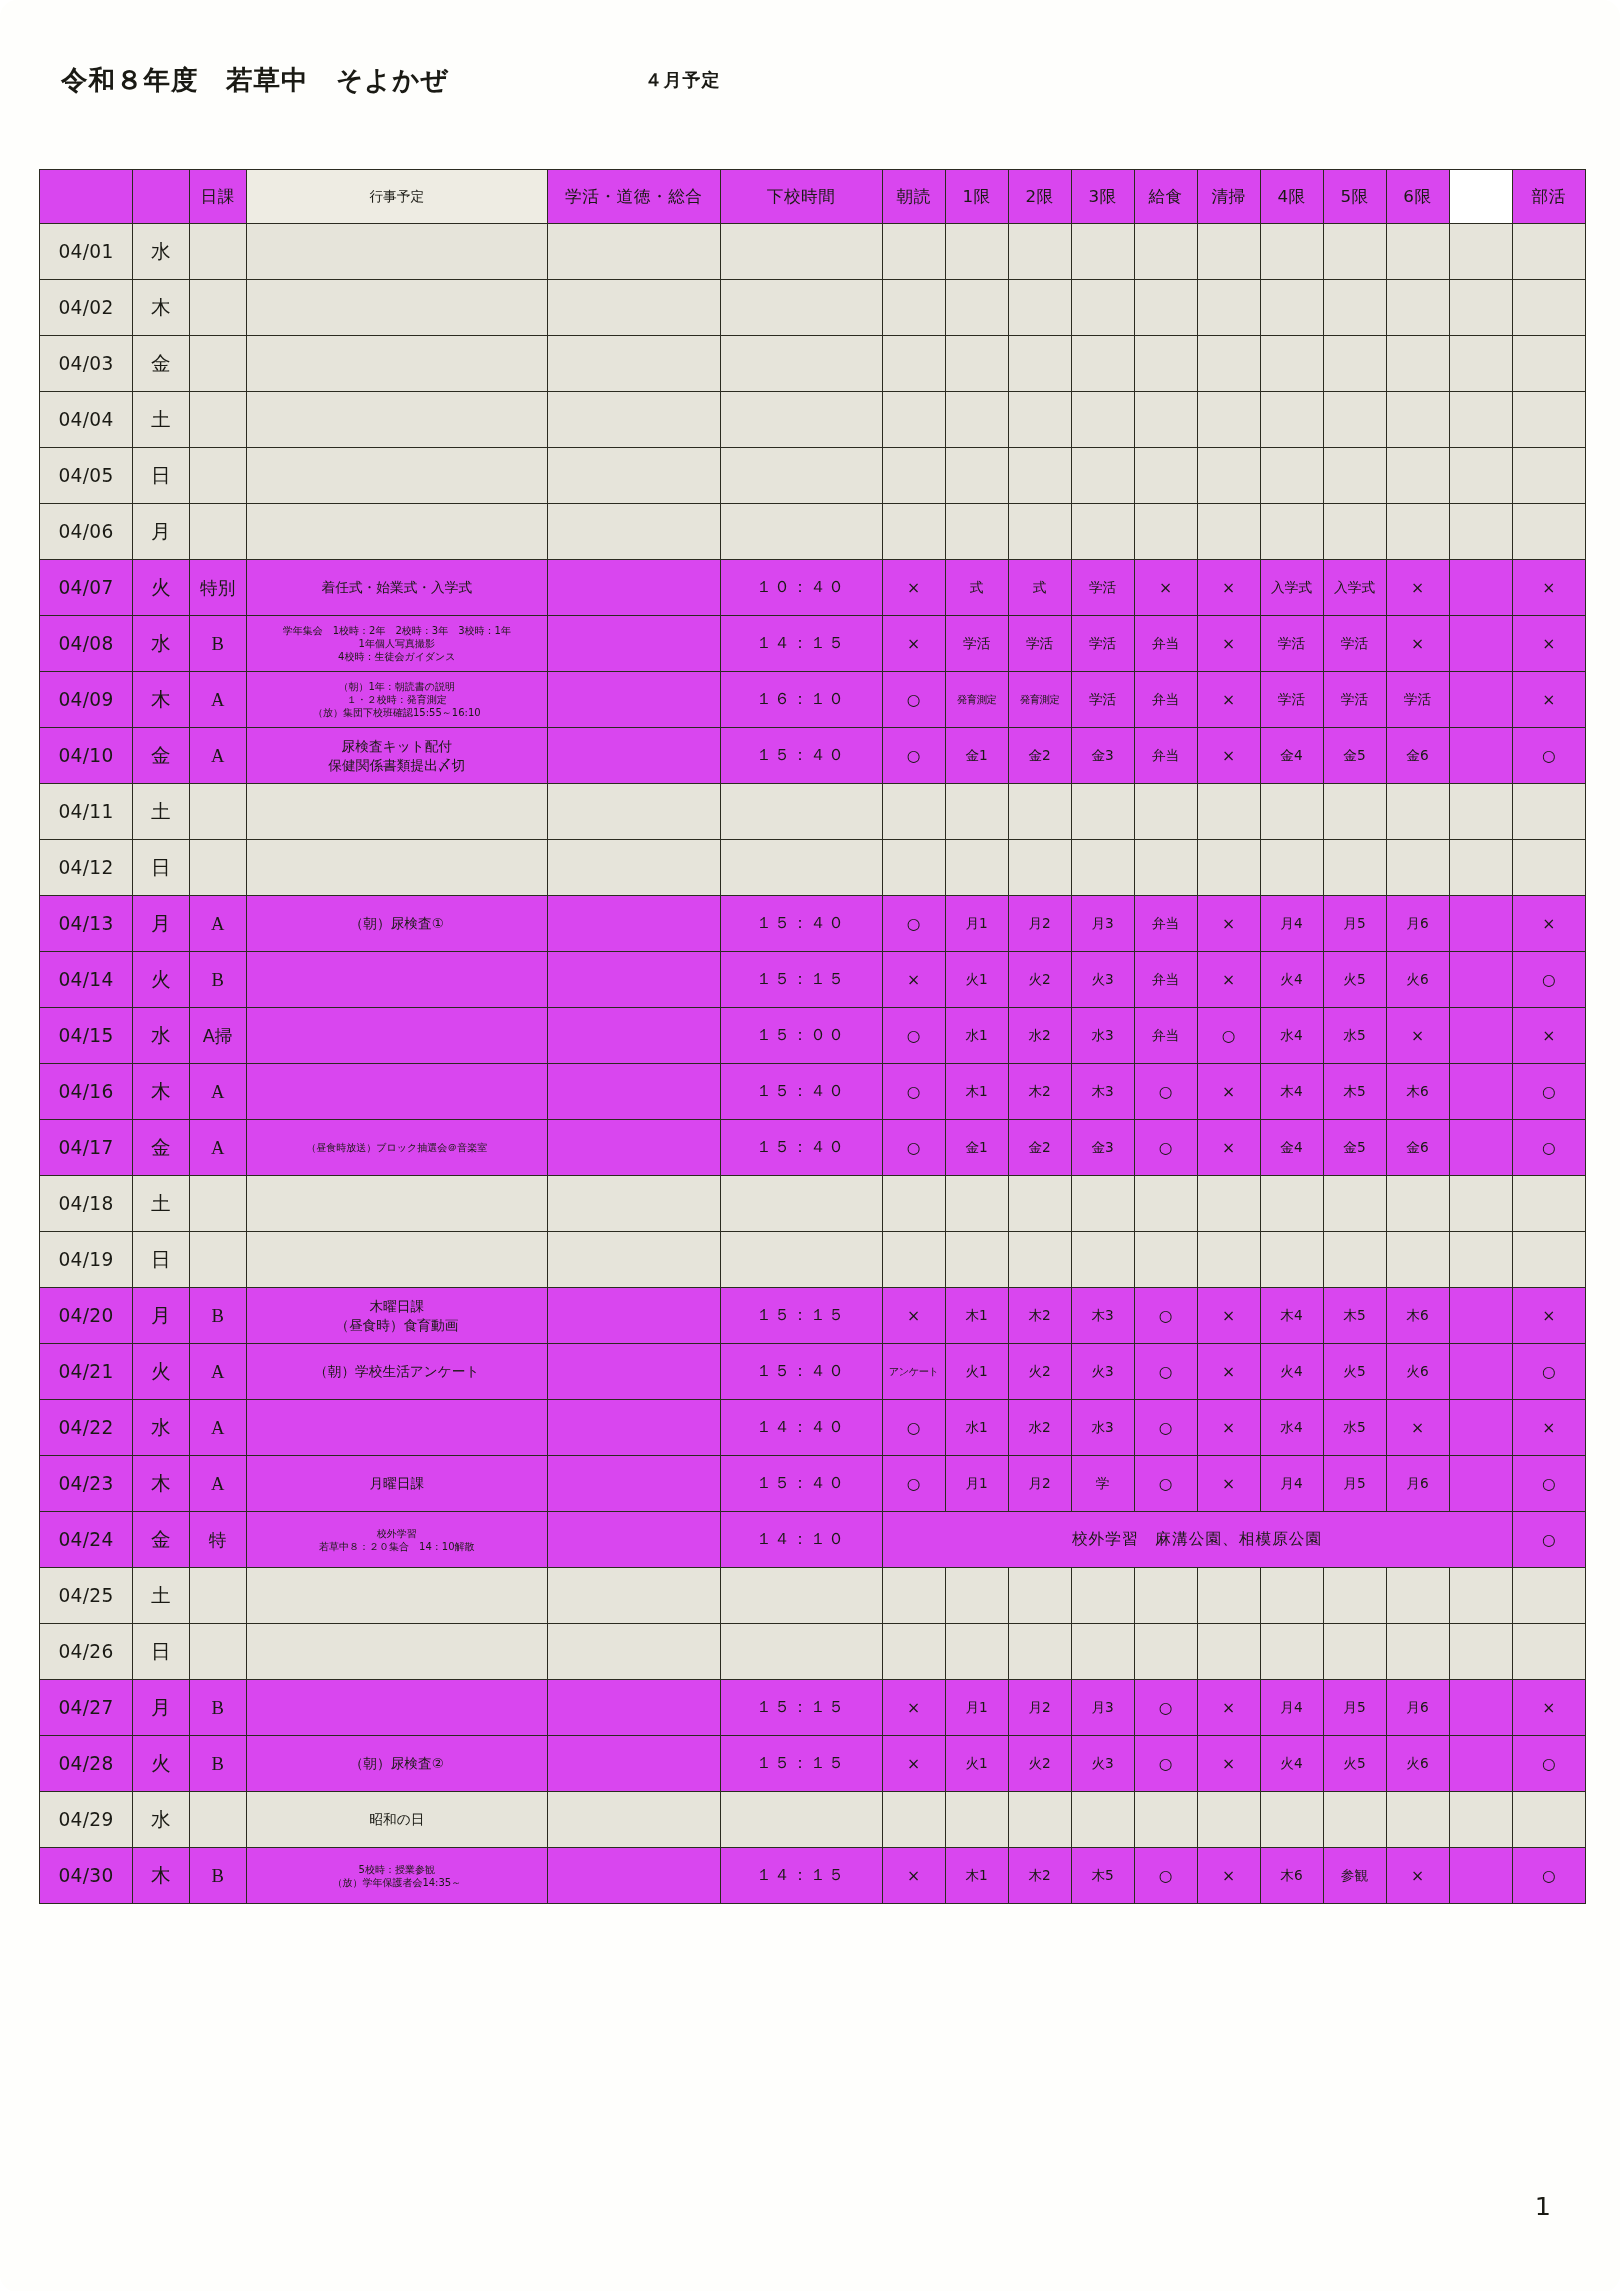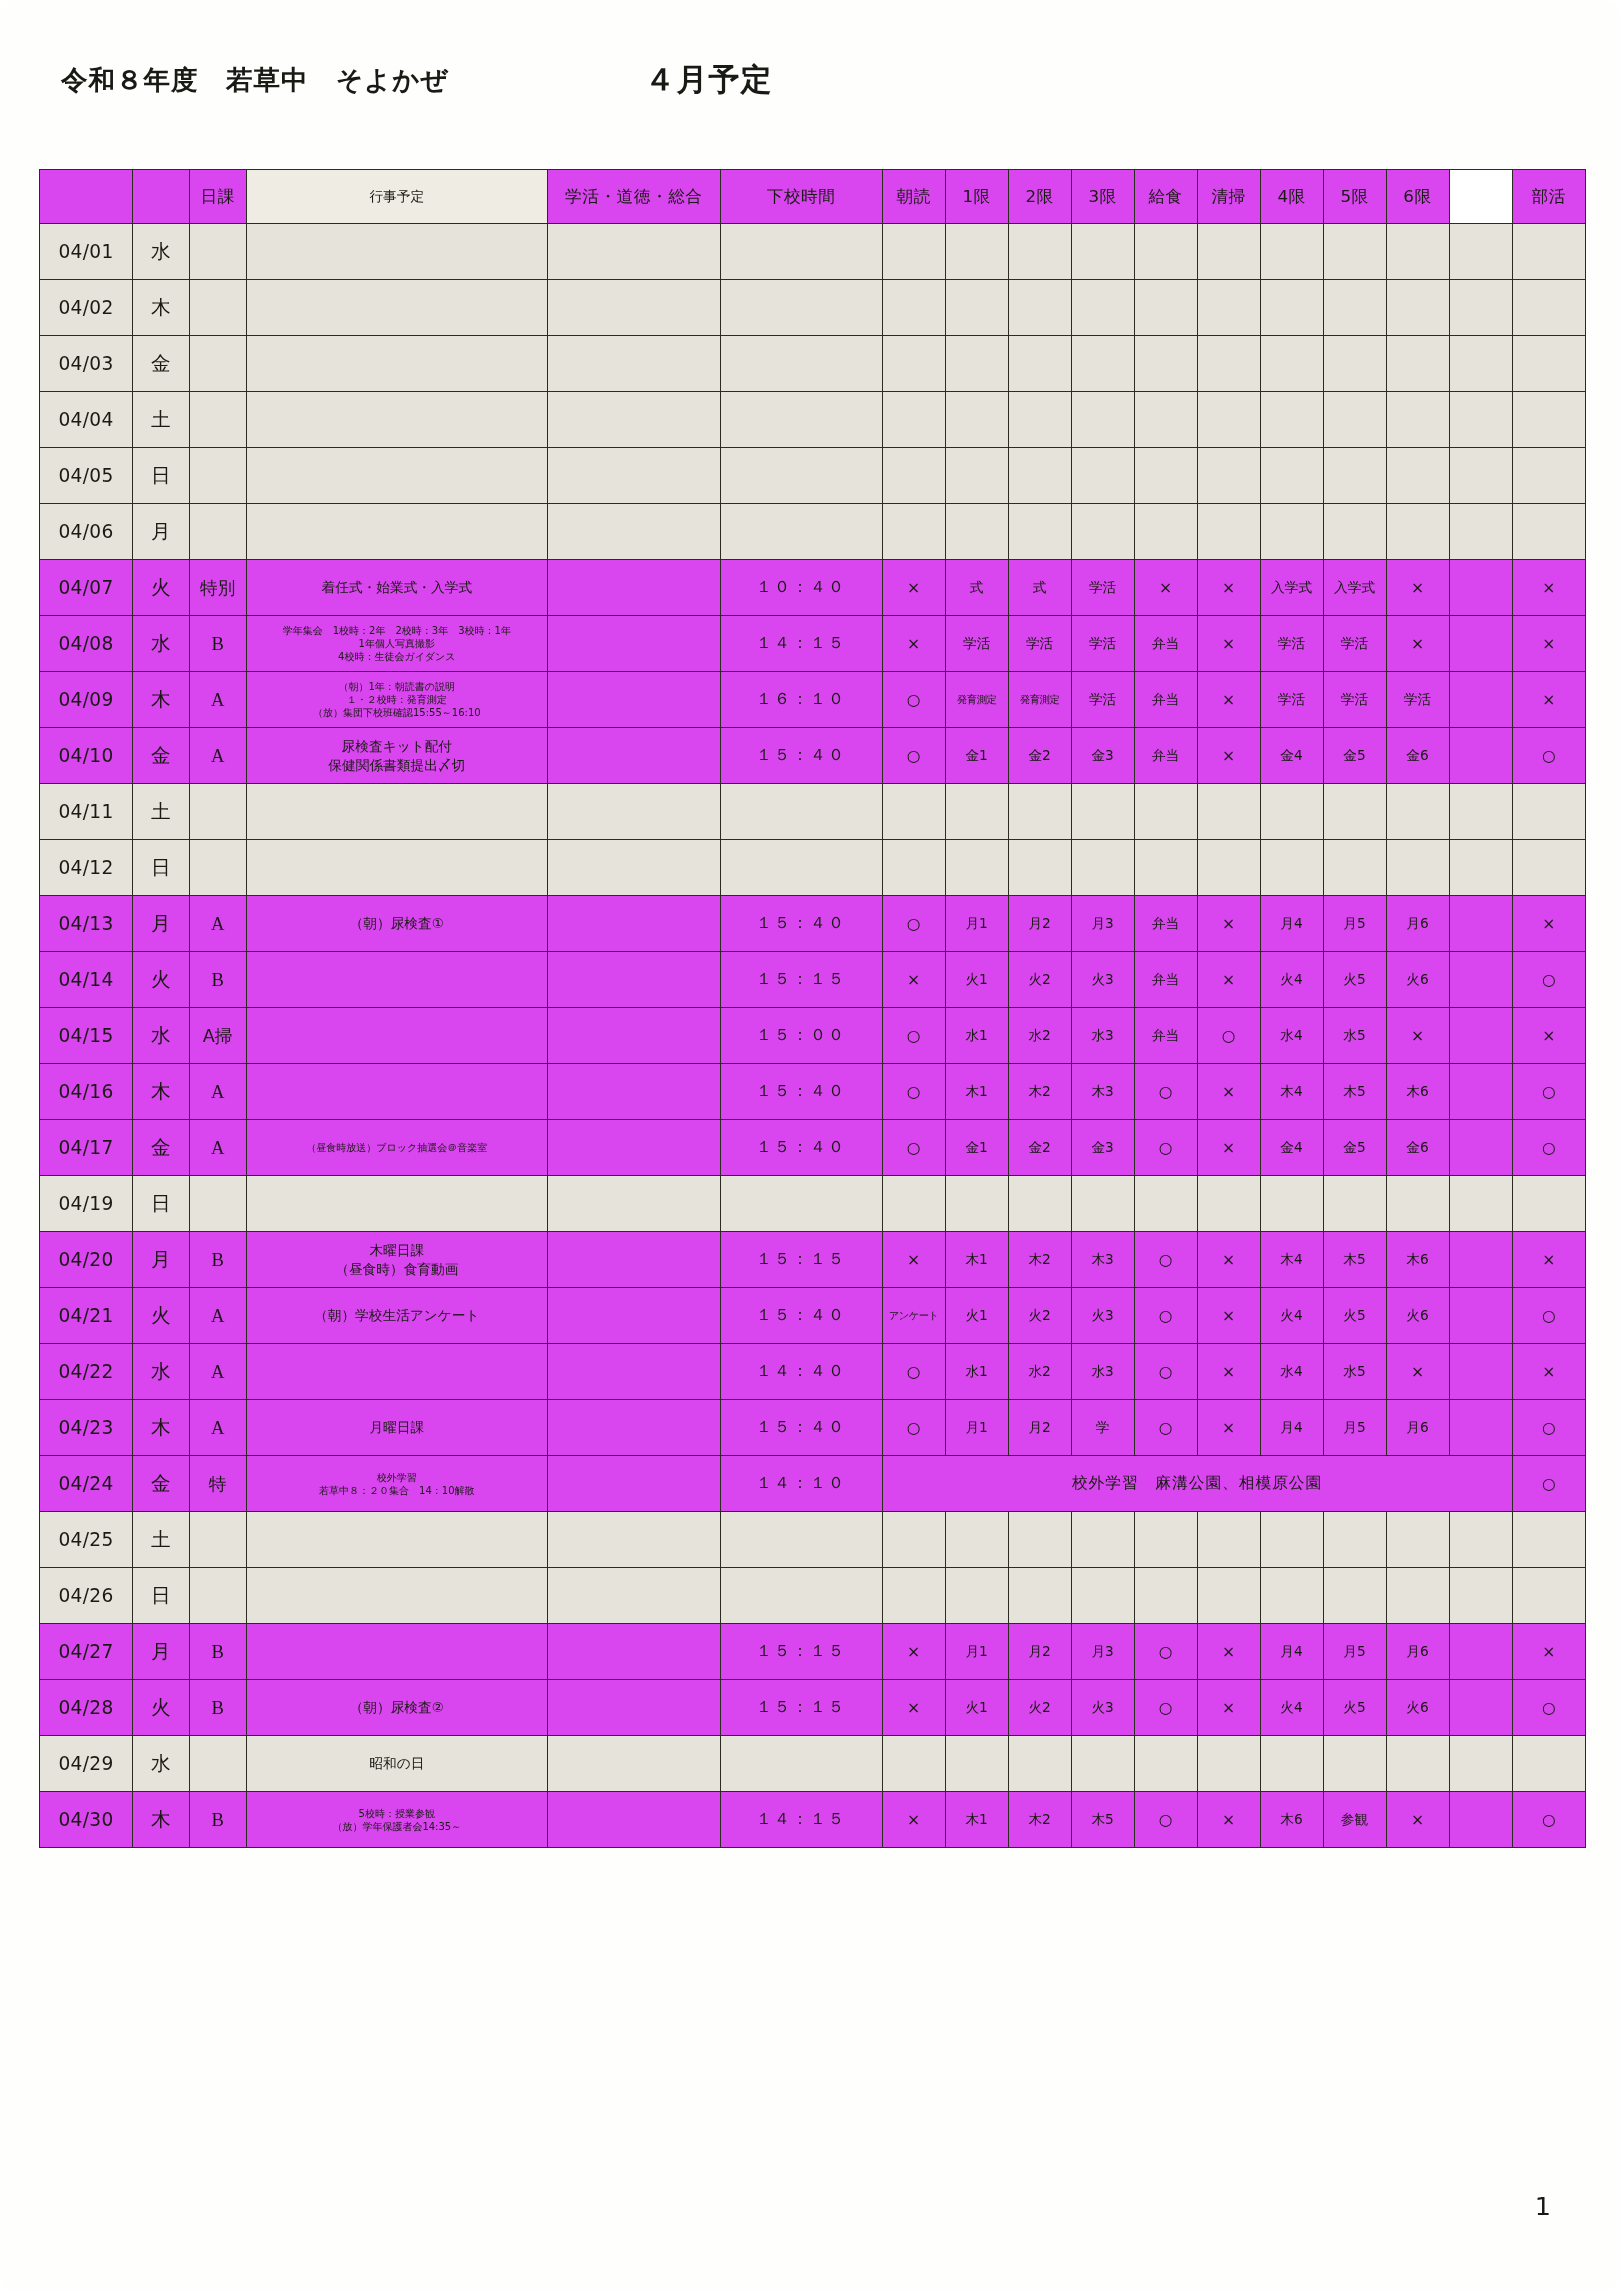--- a/index.html
+++ b/index.html
@@ -37,21 +37,21 @@
     align-items: center;
   }
   .doc-title {
     font-size: 26.5px;
     font-weight: bold;
     letter-spacing: 1px;
     white-space: pre;
     font-family: "DejaVu Sans", "Liberation Sans", sans-serif;
   }
   .doc-subtitle {
-    font-size: 31px;
+    font-size: 18px;
     font-weight: bold;
     letter-spacing: 1px;
     margin-left: 196px;
     white-space: pre;
     font-family: "DejaVu Sans", "Liberation Sans", sans-serif;
   }
 
   
   .table-wrap {
     position: absolute;
@@ -554,20 +554,39 @@
             <td class="cell">金3</td>
             <td class="cell mark">○</td>
             <td class="cell mark">×</td>
             <td class="cell">金4</td>
             <td class="cell">金5</td>
             <td class="cell">金6</td>
             <td class="cell"></td>
             <td class="cell mark">○</td>
           </tr>
           <tr class="holiday">
+            <td class="date">04/18</td>
+            <td class="dow">土</td>
+            <td class="nikka"></td>
+            <td class="event"></td>
+            <td class="cell"></td>
+            <td class="gekou"></td>
+            <td class="cell"></td>
+            <td class="cell"></td>
+            <td class="cell"></td>
+            <td class="cell"></td>
+            <td class="cell"></td>
+            <td class="cell"></td>
+            <td class="cell"></td>
+            <td class="cell"></td>
+            <td class="cell"></td>
+            <td class="cell"></td>
+            <td class="cell"></td>
+          </tr>
+          <tr class="holiday">
             <td class="date">04/19</td>
             <td class="dow">日</td>
             <td class="nikka"></td>
             <td class="event"></td>
             <td class="cell"></td>
             <td class="gekou"></td>
             <td class="cell"></td>
             <td class="cell"></td>
             <td class="cell"></td>
             <td class="cell"></td>

